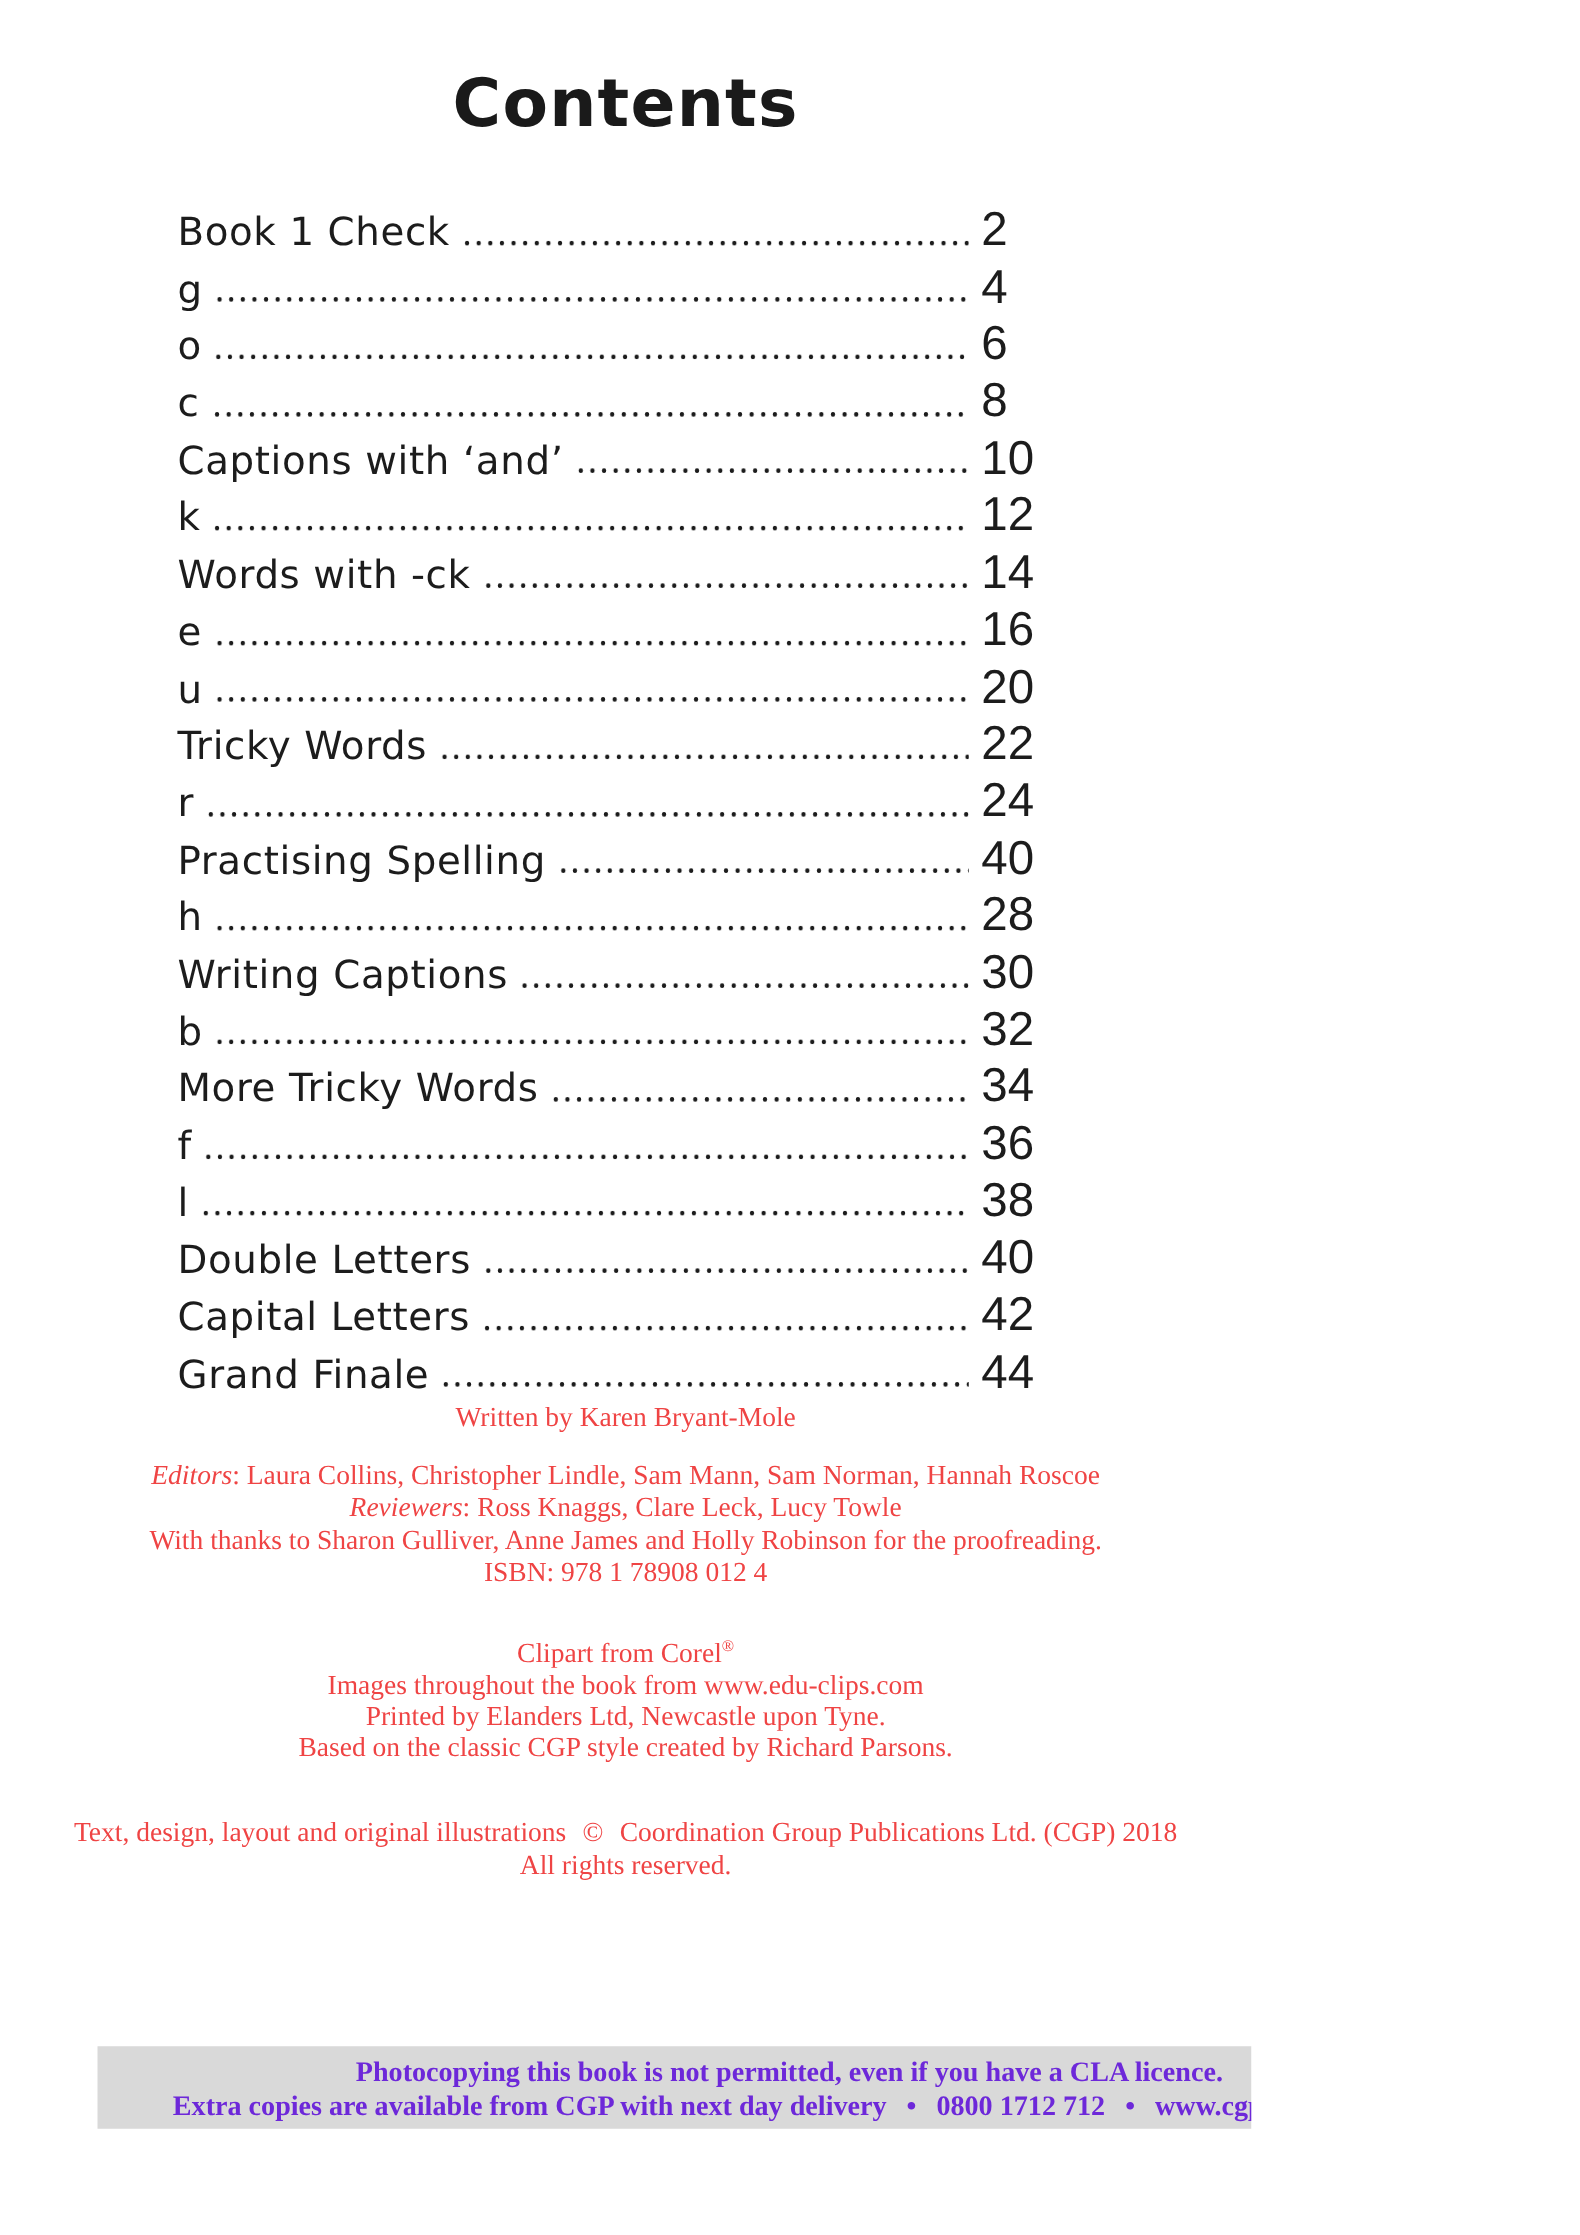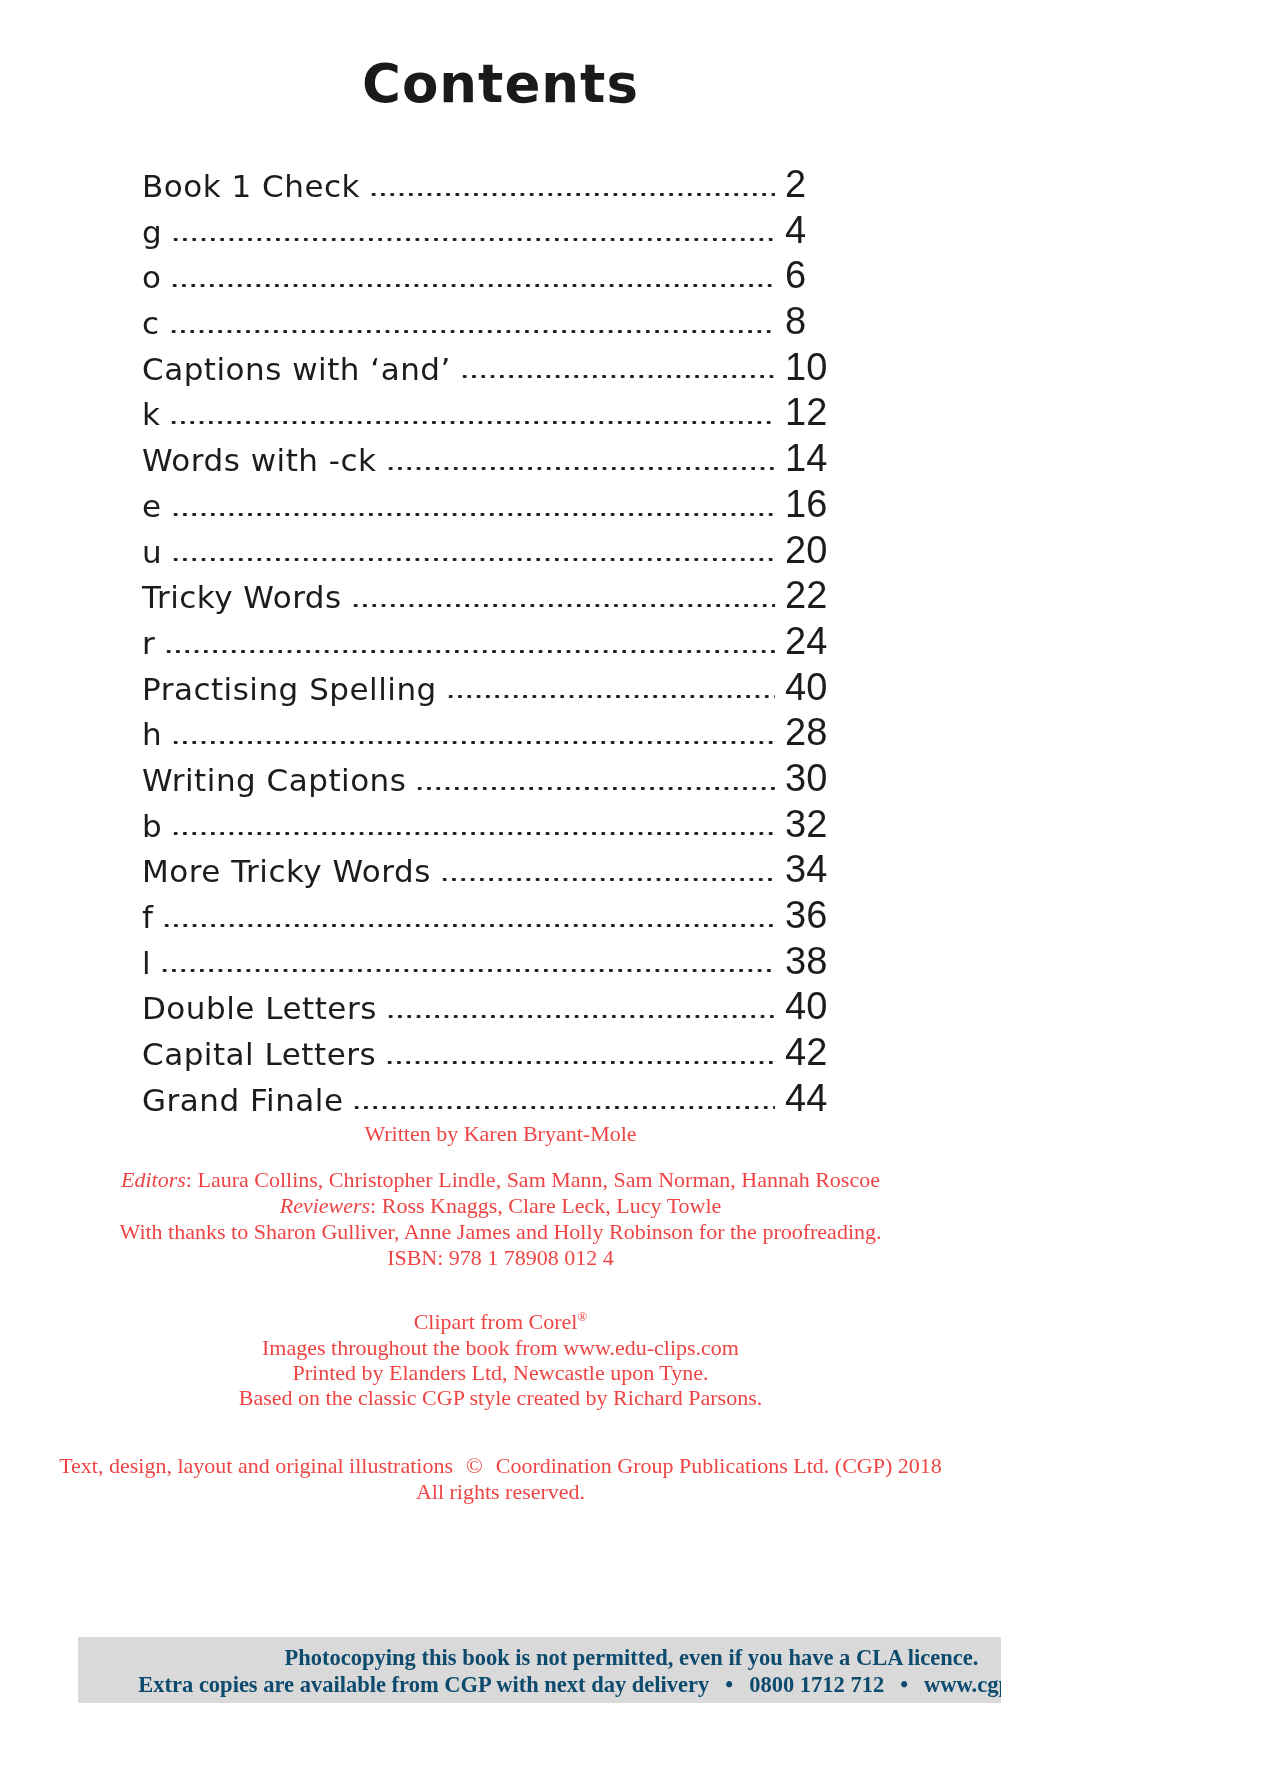--- a/index.html
+++ b/index.html
@@ -80,21 +80,21 @@
     width: 1107px;
     height: 66px;
     box-sizing: border-box;
     padding-top: 7px;
     background: #d9d9d9;
     text-align: center;
     font-family: "Liberation Serif", serif;
     font-weight: bold;
     font-size: 22.5px;
     line-height: 27px;
-    color: #0c4a6e;
+    color: #6d28d9;
   }
   .footer-sep { margin: 0 16px; }
 </style>
 </head>
 <body>
 
 <div class="page">
 
   <h1 class="title">Contents</h1>
 

